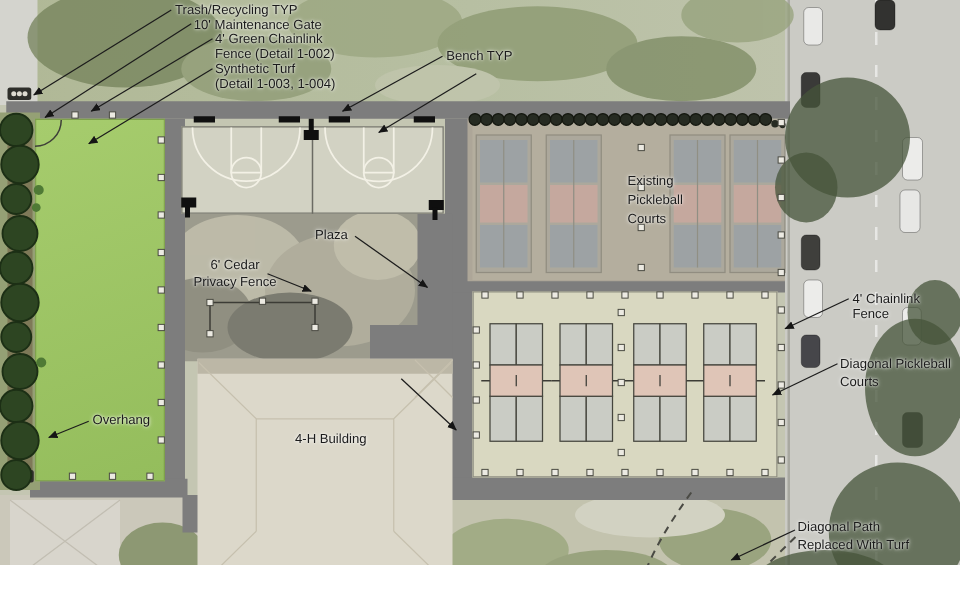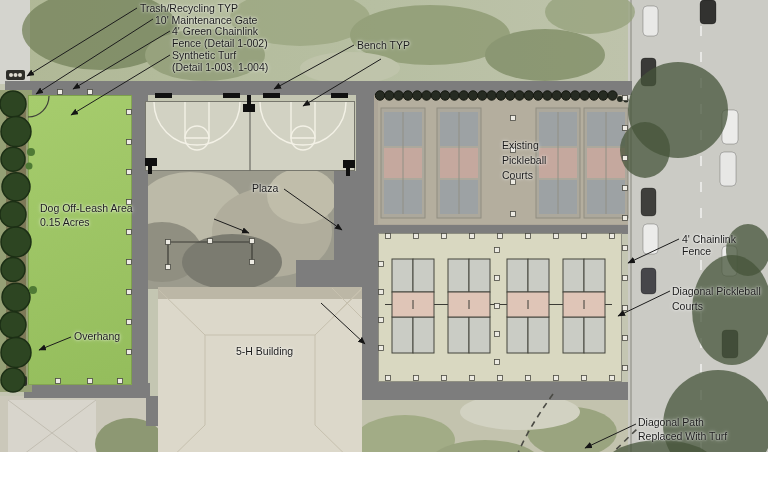--- a/index.html
+++ b/index.html
@@ -369,18 +369,18 @@
 (Detail 1-003, 1-004)</div>
   <div class="lbl" style="left:357px;top:39px">Bench TYP</div>
   <div class="lbl lh15" style="left:502px;top:138px">Existing
 Pickleball
 Courts</div>
   <div class="lbl" style="left:682px;top:233px">4' Chainlink Fence</div>
   <div class="lbl lh15" style="left:672px;top:284px">Diagonal Pickleball
 Courts</div>
   <div class="lbl lh14" style="left:638px;top:415px">Diagonal Path
 Replaced With Turf</div>
-  <div class="lbl lh14" style="left:40px;top:201px">Dog Off-Leash Area
-0.15 Acres</div>
   <div class="lbl" style="left:74px;top:330px">Overhang</div>
+  <div class="lbl lh14 ctr" style="left:142px;top:205px;width:92px">6' Cedar
+Privacy Fence</div>
   <div class="lbl" style="left:252px;top:182px">Plaza</div>
-  <div class="lbl" style="left:236px;top:345px">5-H Building</div>
+  <div class="lbl" style="left:236px;top:345px">4-H Building</div>
 </div>
 
 </body></html>

